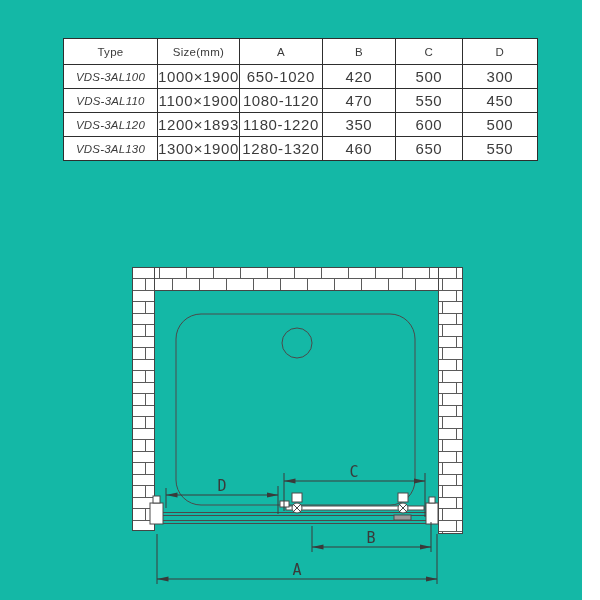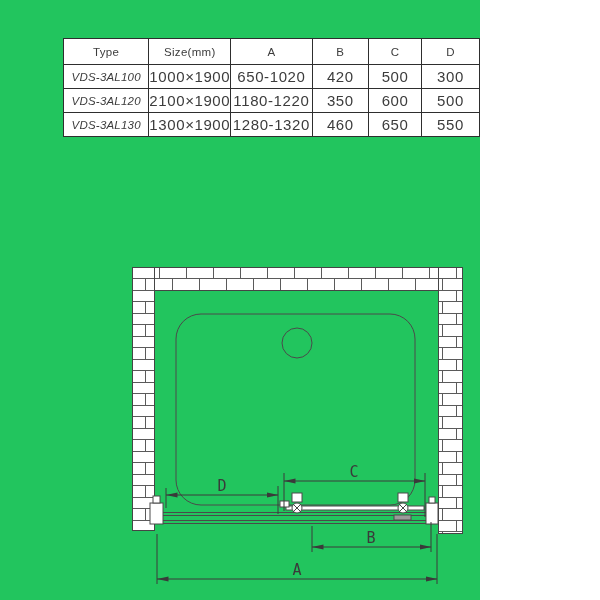--- a/index.html
+++ b/index.html
@@ -1,17 +1,17 @@
 <!DOCTYPE html>
 <html><head>
 <meta charset="utf-8">
 <style>
   * { margin:0; padding:0; box-sizing:border-box; }
   html,body { width:600px; height:600px; background:#ffffff; overflow:hidden; }
-  .sheet { position:relative; width:480px; height:600px; background:#22c55e;
+  .sheet { position:relative; width:582px; height:600px; background:#14b8a6;
            font-family:"Liberation Sans", sans-serif; }
 
   table.spec-table { position:absolute; left:63px; top:38px;
                      border-collapse:collapse; table-layout:fixed;
                      color:#3c3c3c; background:#fff; }
   .spec-table th, .spec-table td {
       border:1px solid #2e2e2e; text-align:center; vertical-align:middle;
       font-weight:normal; padding:0; white-space:nowrap; overflow:hidden; }
   .spec-table th { height:26px; font-size:11.5px; letter-spacing:0.3px; }
   .spec-table td { height:24px; font-size:15px; letter-spacing:0.6px; }
@@ -53,22 +53,30 @@
     <tbody>
       <tr>
         <td class="c-type">VDS-3AL100</td>
         <td>1000×1900</td>
         <td>650-1020</td>
         <td>420</td>
         <td>500</td>
         <td>300</td>
       </tr>
       <tr>
+        <td class="c-type">VDS-3AL110</td>
+        <td>1100×1900</td>
+        <td>1080-1120</td>
+        <td>470</td>
+        <td>550</td>
+        <td>450</td>
+      </tr>
+      <tr>
         <td class="c-type">VDS-3AL120</td>
-        <td>2100×1900</td>
+        <td>1200×1893</td>
         <td>1180-1220</td>
         <td>350</td>
         <td>600</td>
         <td>500</td>
       </tr>
       <tr>
         <td class="c-type">VDS-3AL130</td>
         <td>1300×1900</td>
         <td>1280-1320</td>
         <td>460</td>

